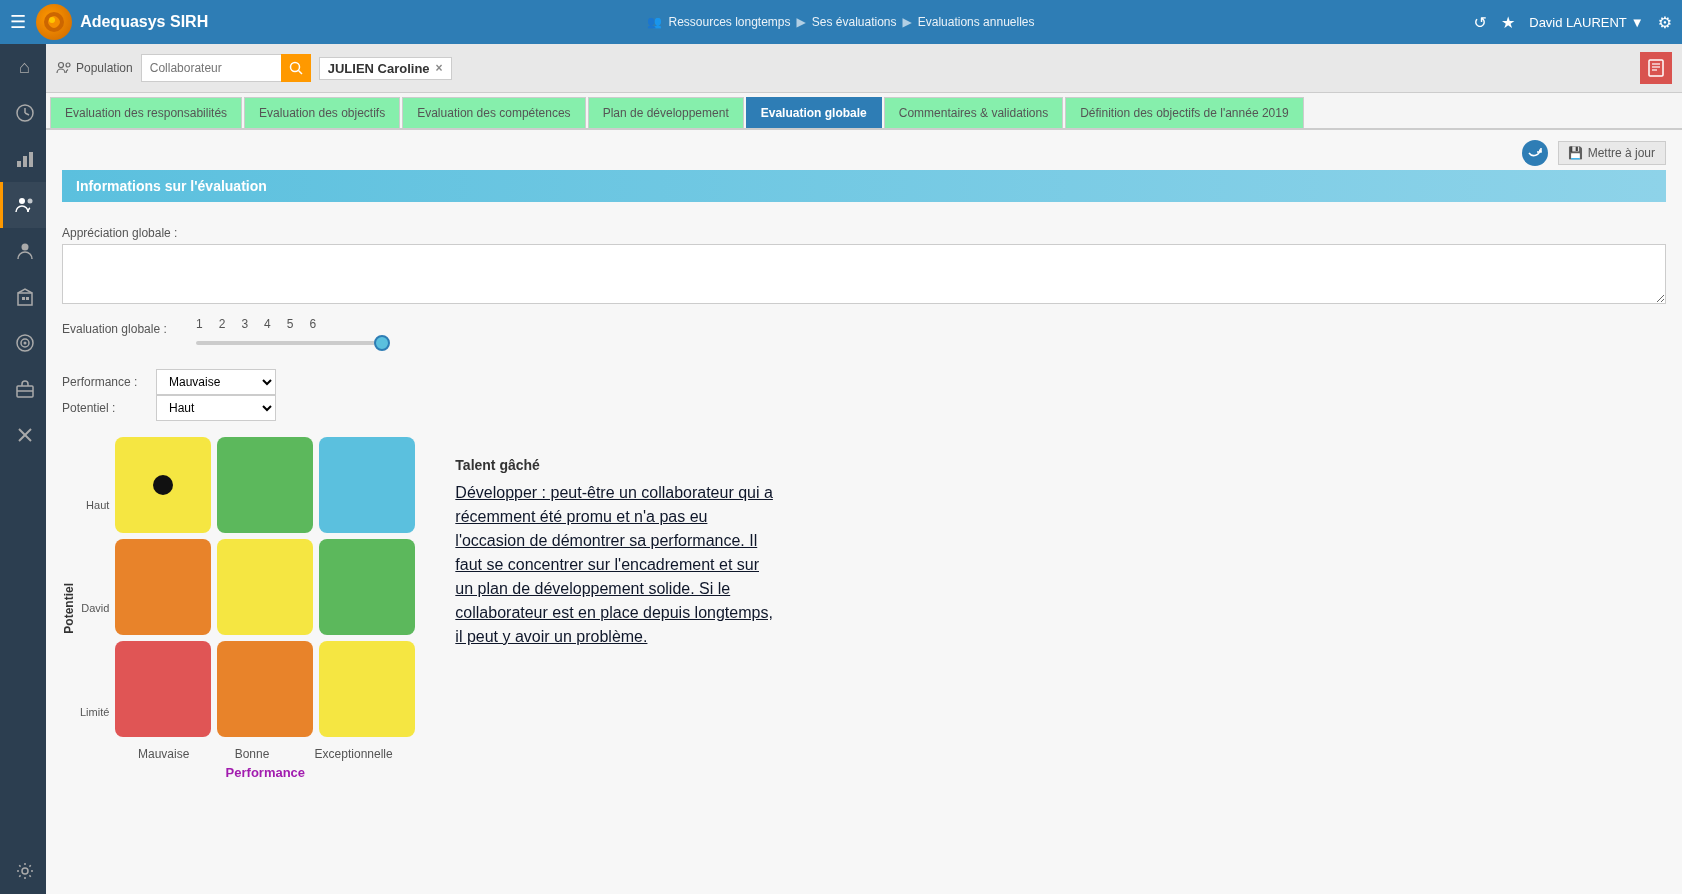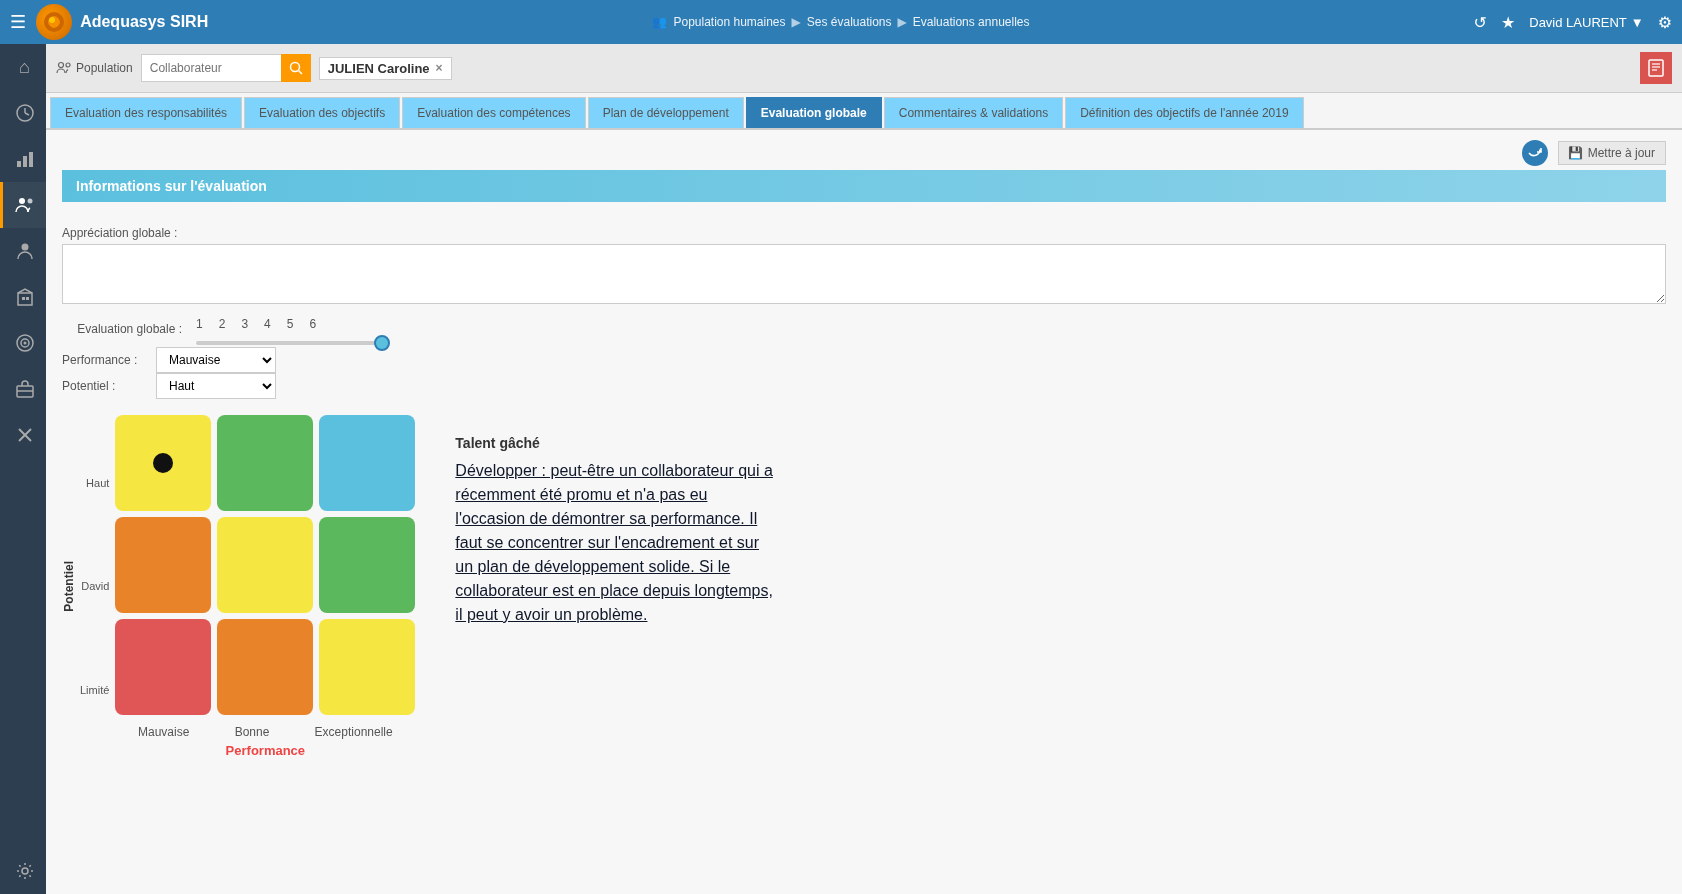--- a/index.html
+++ b/index.html
@@ -103,21 +103,21 @@
     
     .tabs {
       background: #f5f5f5;
       display: flex; align-items: flex-end;
       border-bottom: 2px solid #ccc;
       padding-left: 4px;
     }
     .tab {
       padding: 8px 14px; font-size: 12px; cursor: pointer;
       border: 1px solid #ccc; border-bottom: none;
-      background: #7dd3fc; color: #555; margin-right: 2px;
+      background: #86efac; color: #555; margin-right: 2px;
       margin-top: 4px;
     }
     .tab.active {
       background: #2e7db5; color: white; border-color: #2e7db5;
       font-weight: bold;
     }
 
     
     .content {
       flex: 1; overflow-y: auto; padding: 10px 16px;
@@ -149,21 +149,21 @@
     .form-row { margin-bottom: 10px; }
     .form-label { font-size: 12px; color: #555; margin-bottom: 4px; }
     .form-textarea {
       width: 100%; border: 1px solid #ccc; padding: 6px;
       font-size: 12px; resize: vertical; min-height: 60px;
       background: white; outline: none;
     }
 
     
     .slider-row {
-      display: flex; align-items: center; gap: 14px; margin-bottom: 2px; text-align: right;
+      display: flex; align-items: center; gap: 14px; margin-bottom: 24px;
     }
     .slider-label { font-size: 12px; color: #555; width: 120px; }
     .slider-numbers { display: flex; gap: 16px; font-size: 12px; color: #555; margin-right: 4px; }
     .slider-wrap { position: relative; }
     .slider-track {
       width: 180px; height: 4px; background: #ccc; border-radius: 2px;
       position: relative; margin-top: 10px;
     }
     .slider-thumb {
       width: 16px; height: 16px; background: #5bc0de; border-radius: 50%;
@@ -221,21 +221,21 @@
     .cell-dot {
       position: absolute;
       width: 20px; height: 20px;
       background: #111; border-radius: 50%;
       top: 50%; left: 50%; transform: translate(-50%, -50%);
     }
     .x-axis-labels {
       display: flex; justify-content: space-around;
       width: calc(3*96px + 2*6px); margin-top: 6px; font-size: 12px; color: #555;
     }
-    .x-axis-title { font-size: 13px; font-weight: bold; color: #ef4444; margin-top: 4px; }
+    .x-axis-title { font-size: 13px; font-weight: bold; color: #a21caf; margin-top: 4px; }
 
     
     .desc-box { max-width: 320px; padding-top: 20px; }
     .desc-title { font-size: 14px; font-weight: bold; color: #333; margin-bottom: 8px; }
     .desc-text { font-size: 16px; color: #0f172a; line-height: 1.5; text-decoration: underline; }
 
     
     .content::-webkit-scrollbar { width: 6px; }
     .content::-webkit-scrollbar-thumb { background: #ccc; border-radius: 3px; }
   </style>
@@ -249,21 +249,21 @@
       <svg width="24" height="24" viewBox="0 0 24 24">
         <circle cx="12" cy="12" r="10" fill="#cc6600"></circle>
         <path d="M8 8 Q12 4 16 8 Q20 12 16 16 Q12 20 8 16 Q4 12 8 8Z" fill="#ff9900" opacity="0.8"></path>
         <circle cx="10" cy="10" r="3" fill="#ffcc00" opacity="0.9"></circle>
       </svg>
     </div>
     <span>Adequasys SIRH</span>
   </div>
   <div class="breadcrumb">
     <span>👥</span>
-    <span>Population humaines</span>
+    <span>Ressources longtemps</span>
     <span class="breadcrumb-sep">▶</span>
     <span>Ses évaluations</span>
     <span class="breadcrumb-sep">▶</span>
     <span style="display:flex;align-items:center;gap:4px;">Evaluations annuelles</span>
   </div>
   <div class="right-actions">
     <span class="icon-btn">↺</span>
     <span class="icon-btn">★</span>
     <div class="user-btn">
       <span>David LAURENT</span>

